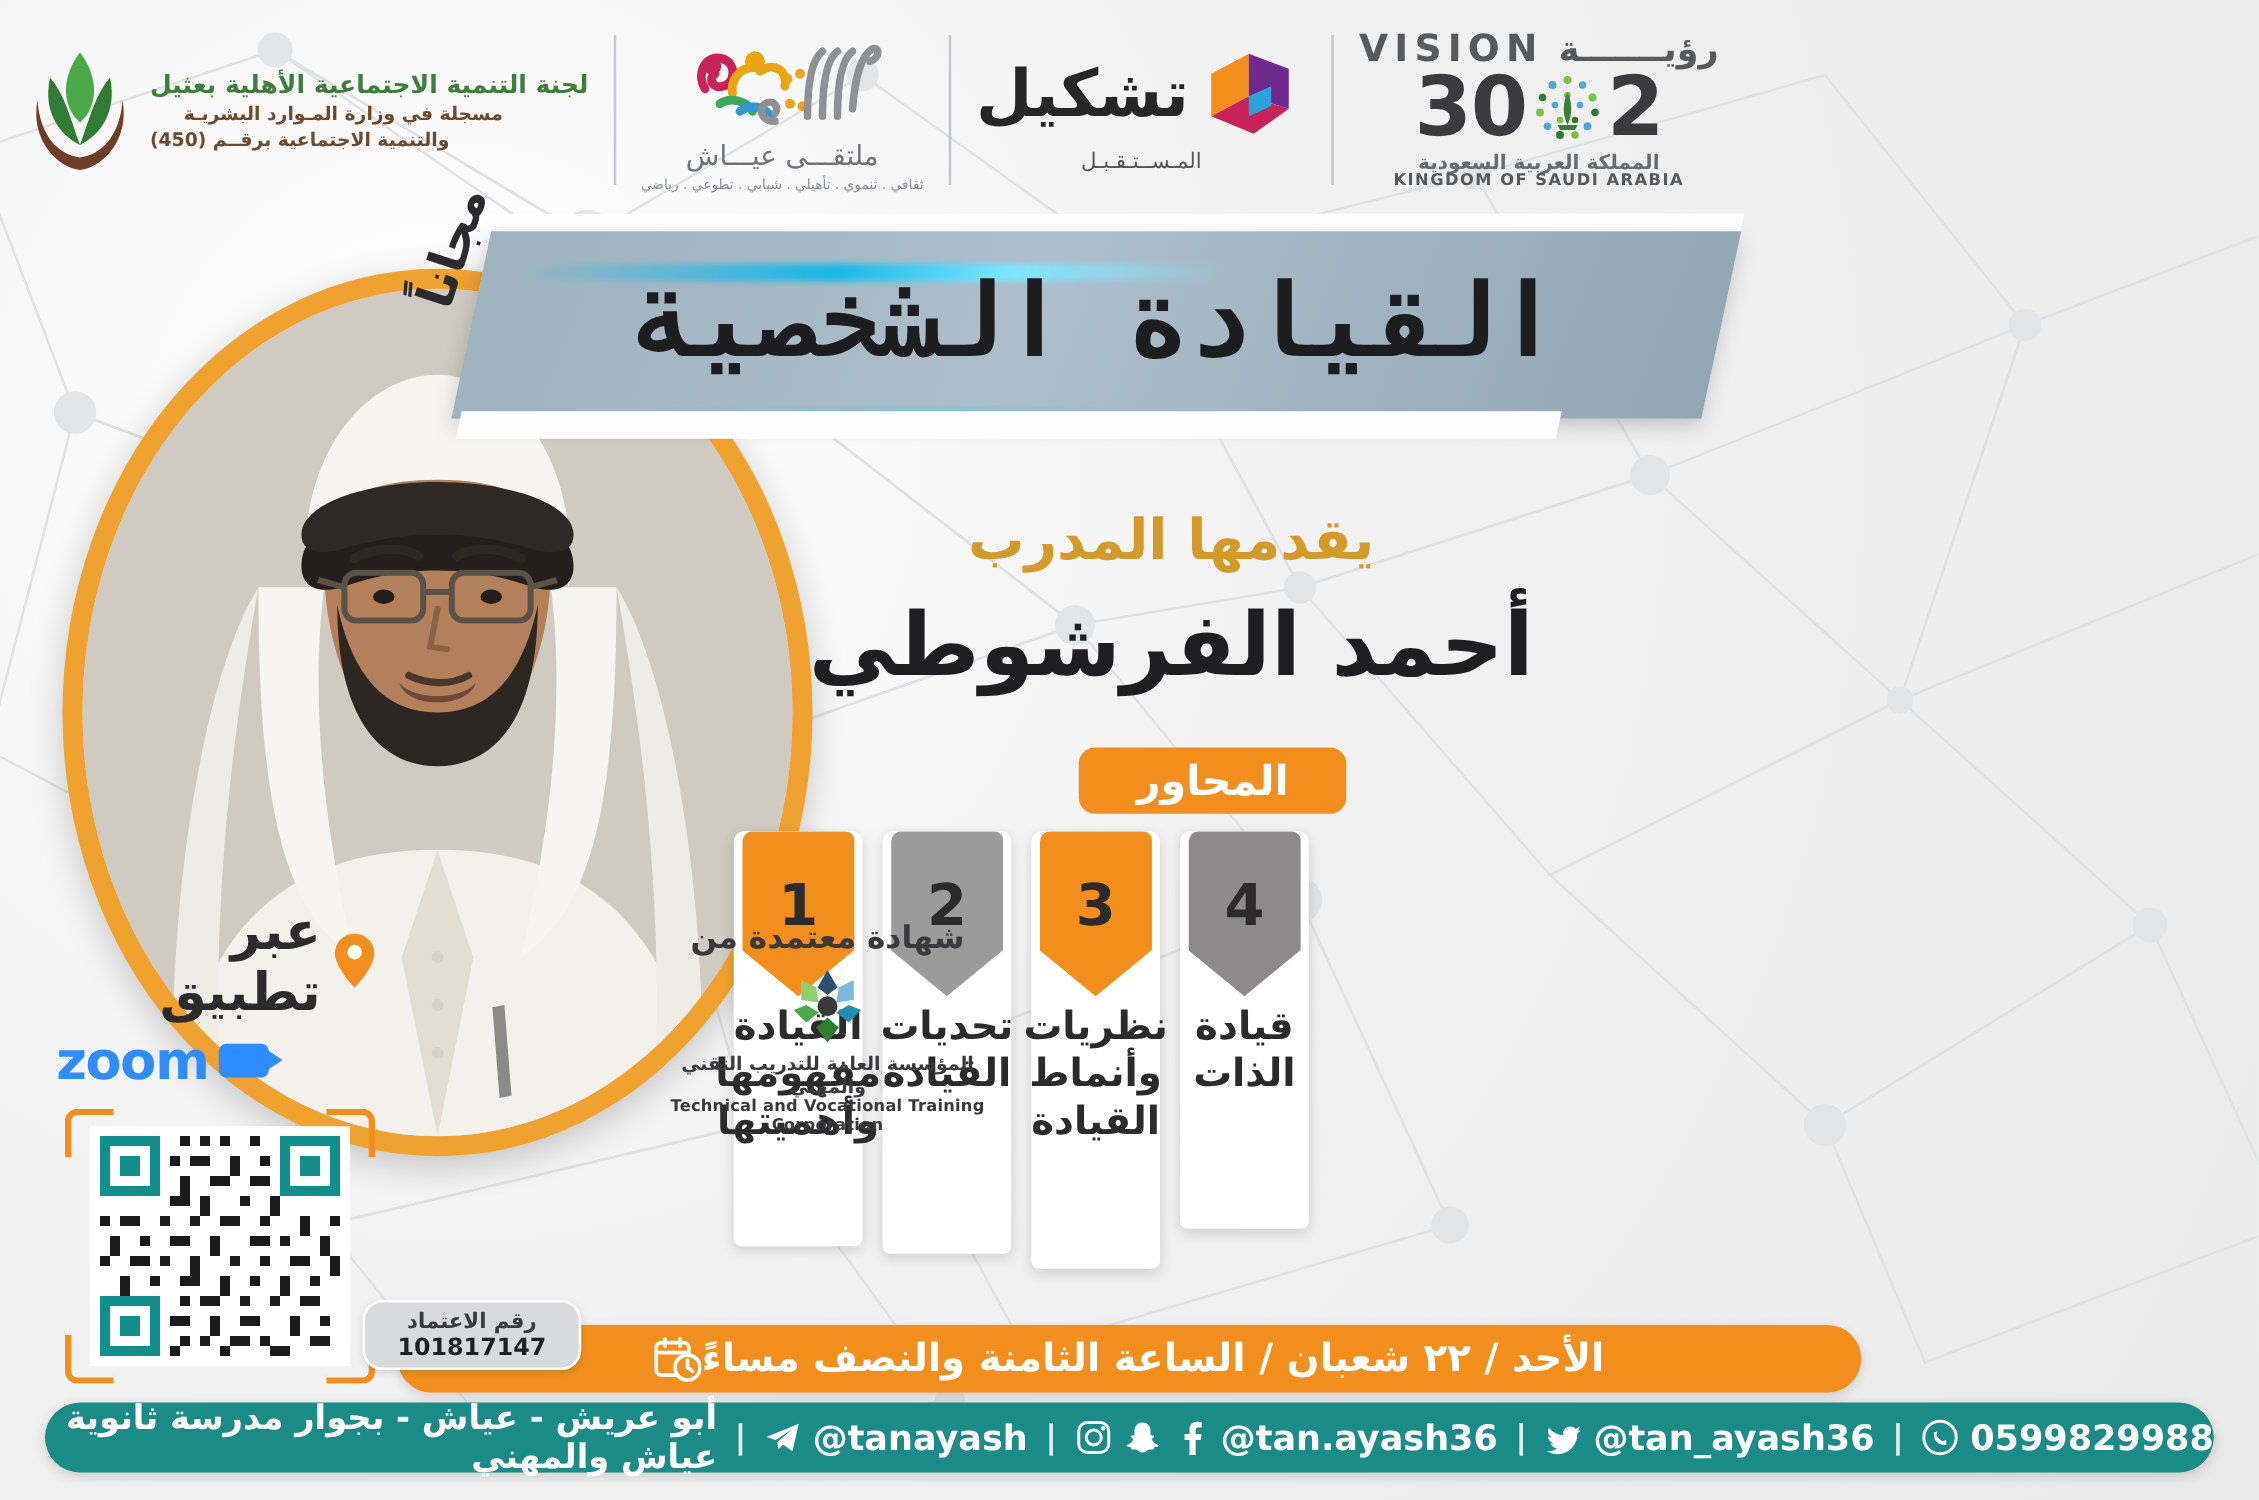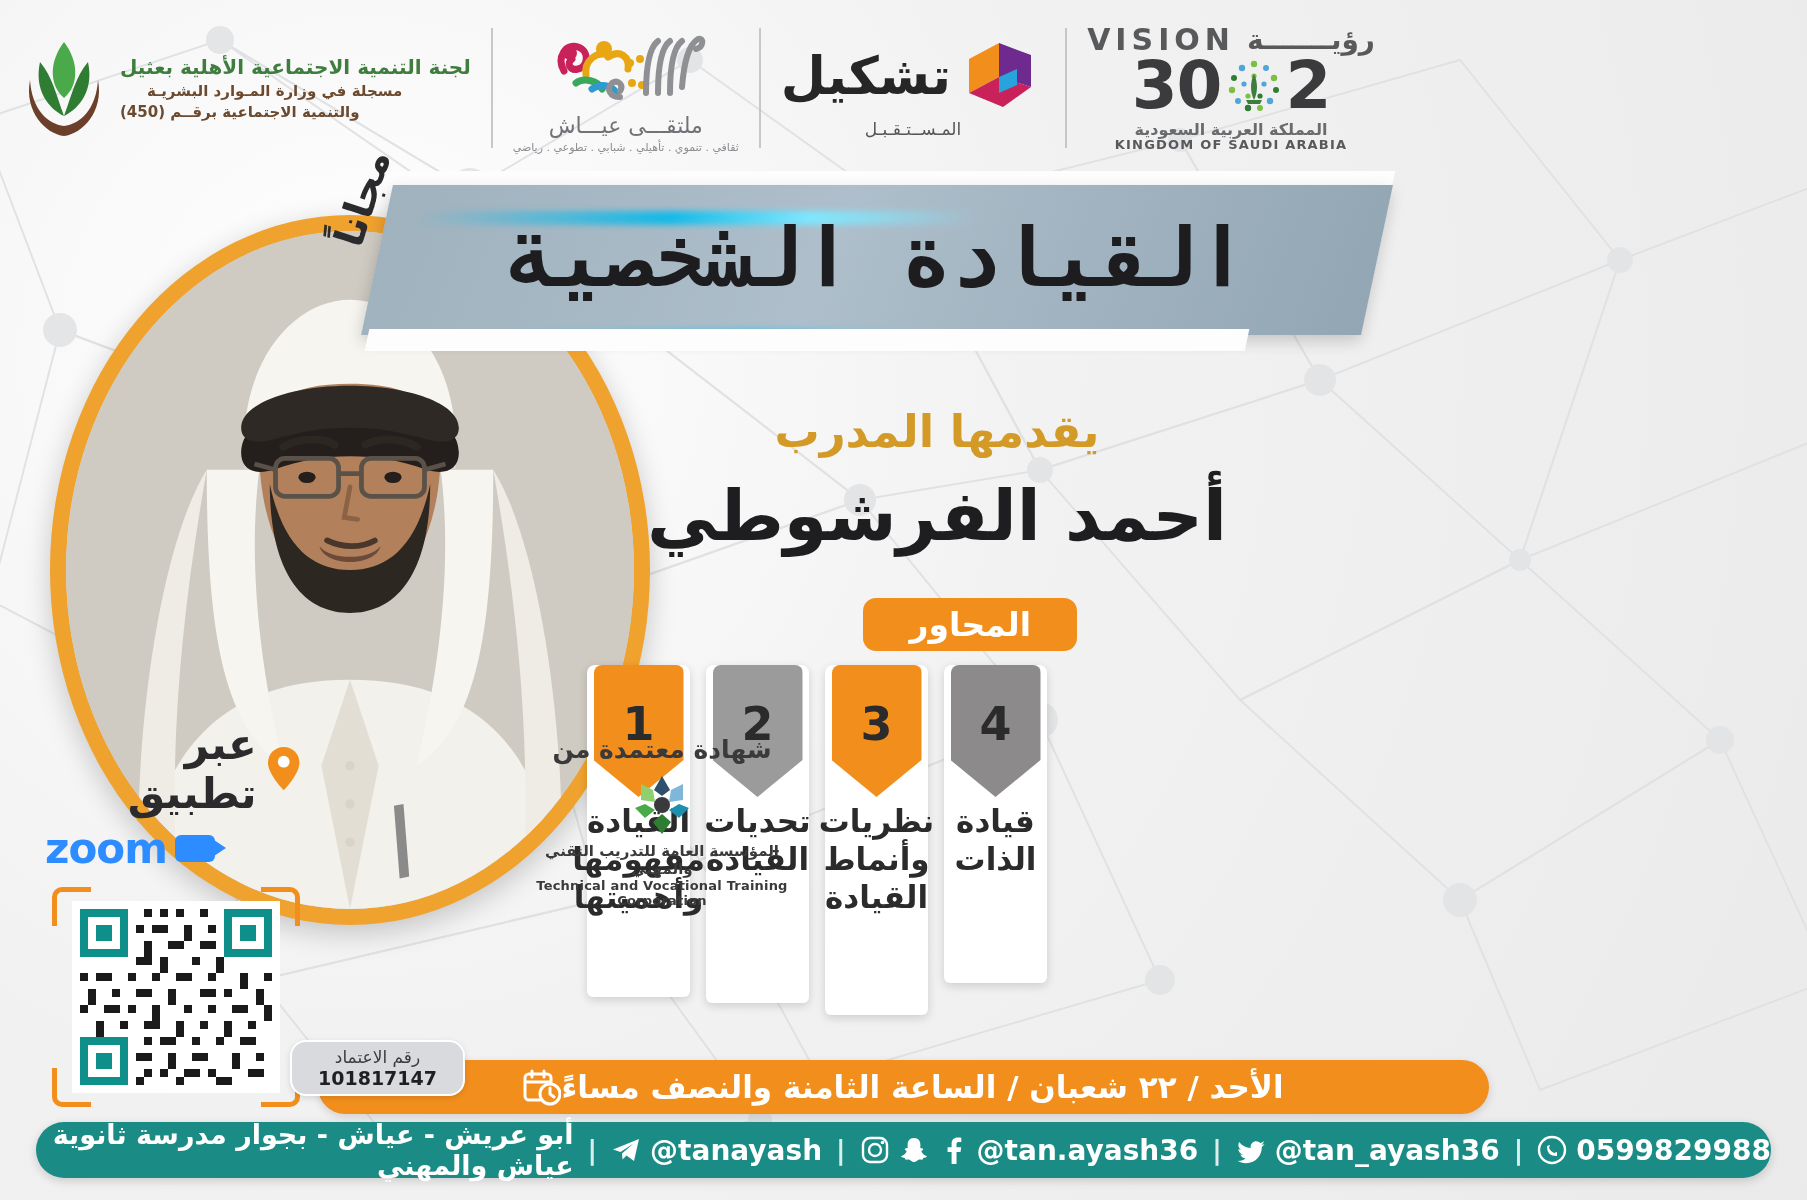--- a/index.html
+++ b/index.html
@@ -137,21 +137,21 @@
   
   .portrait{position:absolute;top:215px;left:50px;width:600px;height:710px;z-index:4;}
   .portrait .ring{position:absolute;inset:0;border-radius:50%;
     background:#f0a22e;box-shadow:0 8px 28px rgba(0,0,0,.2);}
   .portrait .inner{position:absolute;top:16px;left:16px;right:16px;bottom:16px;
     border-radius:50%;overflow:hidden;background:#d9d6cf;}
   .portrait svg{width:100%;height:100%;display:block;}
   .accred{position:absolute;top:1040px;left:290px;z-index:7;
     background:#d9dade;border:2px solid #fff;border-radius:16px;
     padding:5px 26px;text-align:center;box-shadow:0 2px 6px rgba(0,0,0,.12);}
-  .accred .a1{font-size:17px;color:#3b3b3d;font-weight:400;}
+  .accred .a1{font-size:17px;color:#3b3b3d;font-weight:700;}
   .accred .a2{font-size:19px;color:#1f1f21;font-weight:800;}
 
   
   .datebar{position:absolute;left:318px;right:318px;top:1060px;height:54px;z-index:6;
     background:#f28f1c;border-radius:27px;display:flex;flex-direction:row-reverse;
     align-items:center;justify-content:center;color:#fff;
     font-size:31px;font-weight:700;box-shadow:0 3px 9px rgba(0,0,0,.14);}
   .cal-ic{width:38px;height:38px;}
 
   

